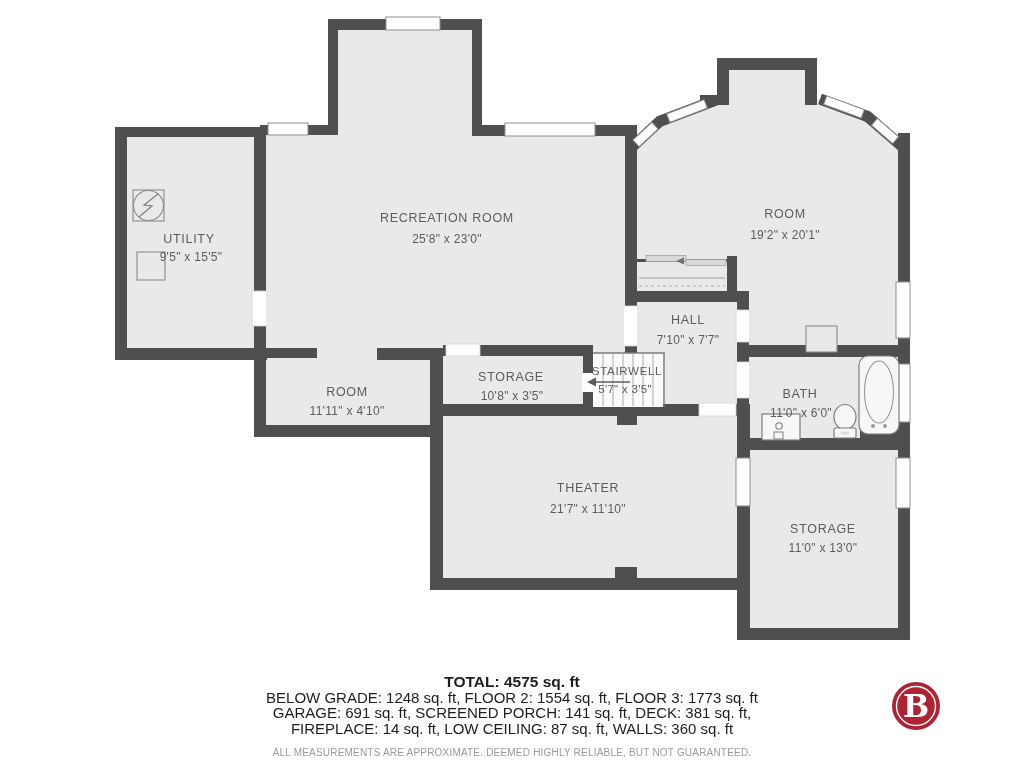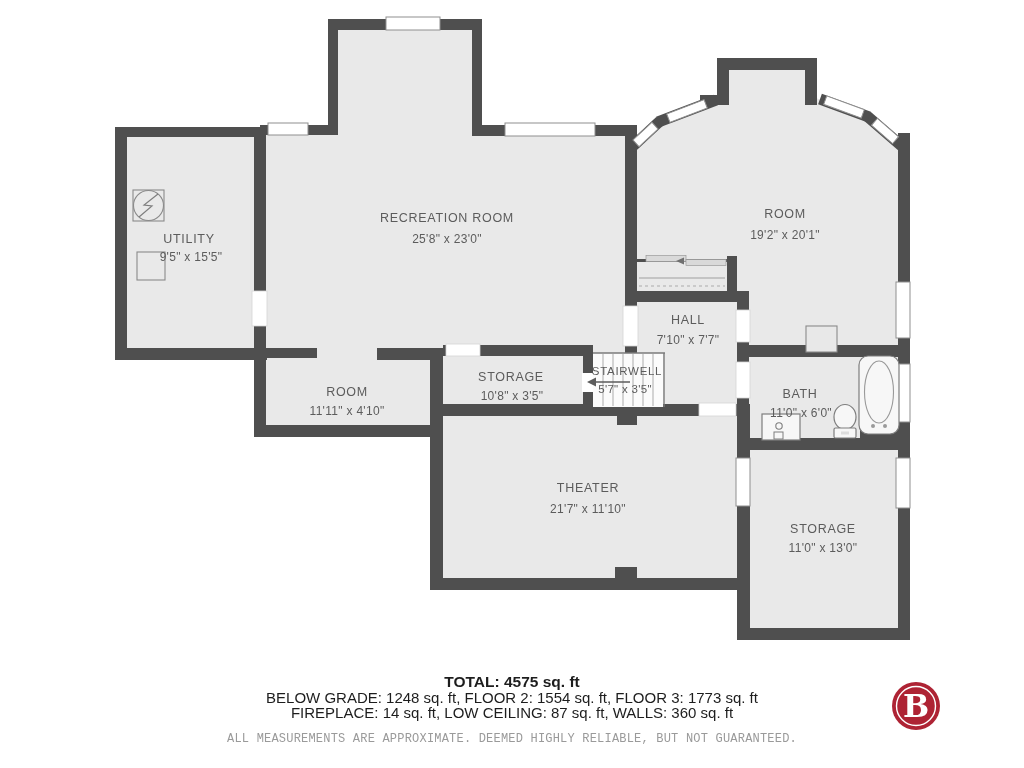--- a/index.html
+++ b/index.html
@@ -12,21 +12,21 @@
   .door{fill:#FFFFFF;stroke:#D4D4D4;stroke-width:0.8;}
   .fix{fill:#F7F7F7;stroke:#7E7E7E;stroke-width:1.2;}
   .fixl{fill:none;stroke:#8A8A8A;stroke-width:1.1;}
   .lbl{fill:#5C5C5C;font-size:12.5px;letter-spacing:0.7px;text-anchor:middle;}
   .dim{fill:#5C5C5C;font-size:12px;letter-spacing:0.3px;text-anchor:middle;}
   .tread{stroke:#ABABAB;stroke-width:1;}
   .stairline{stroke:#7A7A7A;stroke-width:1.4;}
   #summary{position:absolute;left:0;top:654px;width:1024px;text-align:center;color:#1D1D1D;margin-top:20px;}
   #summary .total{font-size:15.5px;font-weight:700;line-height:16px;}
   #summary .line{font-size:15px;font-weight:400;line-height:15.4px;}
-  #summary .disclaimer{font-size:12px;color:#9A9A9A;margin-top:11px;letter-spacing:0.2px;font-family:Liberation Mono, monospace;}
+  #summary .disclaimer{font-size:10px;color:#9A9A9A;margin-top:11px;letter-spacing:0.2px;}
   #logo{position:absolute;left:891px;top:681px;width:50px;height:50px;}
   #logo .b{font-family:"DejaVu Serif", serif;font-weight:700;font-size:31px;fill:#ffffff;text-anchor:middle;}
 </style>
 </head>
 <body>
 
 <div id="stage">
 
   <svg width="1024" height="650" viewBox="0 0 1024 650">
 
@@ -191,20 +191,21 @@
 
       <text class="lbl" x="823" y="533">STORAGE</text>
       <text class="dim" x="823" y="552">11'0" x 13'0"</text>
     </g>
   </svg>
 
   
   <div id="summary">
     <div class="total">TOTAL: 4575 sq. ft</div>
     <div class="line">BELOW GRADE: 1248 sq. ft, FLOOR 2: 1554 sq. ft, FLOOR 3: 1773 sq. ft</div>
+    <div class="line">GARAGE: 691 sq. ft, SCREENED PORCH: 141 sq. ft, DECK: 381 sq. ft,</div>
     <div class="line">FIREPLACE: 14 sq. ft, LOW CEILING: 87 sq. ft, WALLS: 360 sq. ft</div>
     <div class="disclaimer">ALL MEASUREMENTS ARE APPROXIMATE. DEEMED HIGHLY RELIABLE, BUT NOT GUARANTEED.</div>
   </div>
 
   
   <div id="logo">
     <svg width="50" height="50" viewBox="0 0 50 50">
       <circle cx="25" cy="25" r="24" fill="#AE2334"></circle>
       <circle cx="25" cy="25" r="19.5" fill="none" stroke="#FFFFFF" stroke-width="1.4"></circle>
       <text class="b" x="25" y="35.5">B</text>

